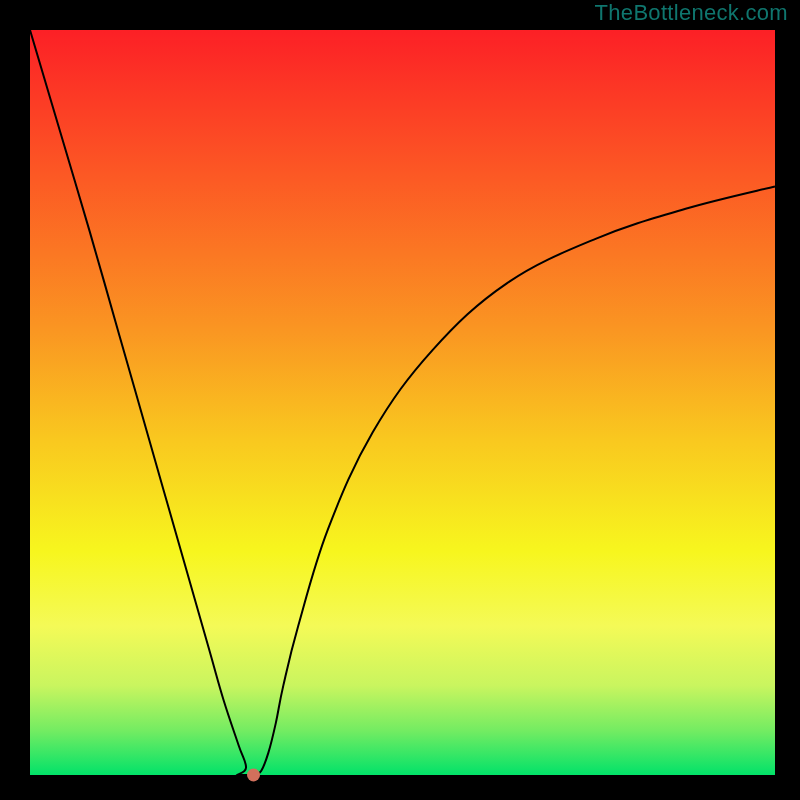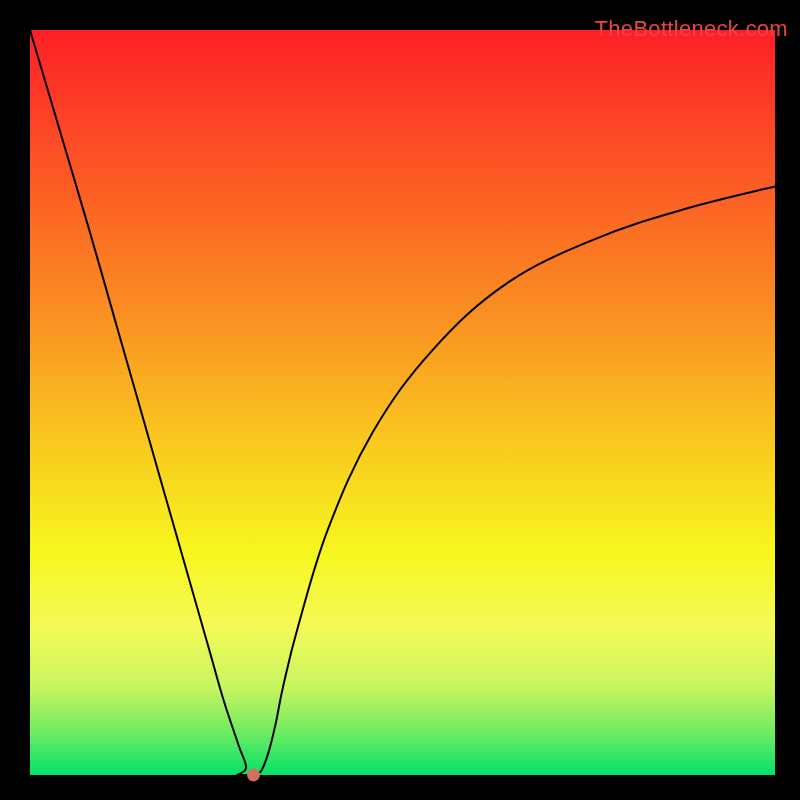--- a/index.html
+++ b/index.html
@@ -12,23 +12,23 @@
     overflow: hidden;
   }
   .frame {
     position: relative;
     width: 800px;
     height: 800px;
     background: #000;
   }
   .watermark {
     position: absolute;
-    top: 16px;
+    top: 0;
     right: 12px;
-    color: #ef4444;
+    color: #0f766e;
     font-size: 22px;
     font-weight: 500;
     letter-spacing: 0.3px;
     user-select: none;
     z-index: 10;
   }
   .frame svg {
     display: block;
     position: absolute;
     top: 0;

